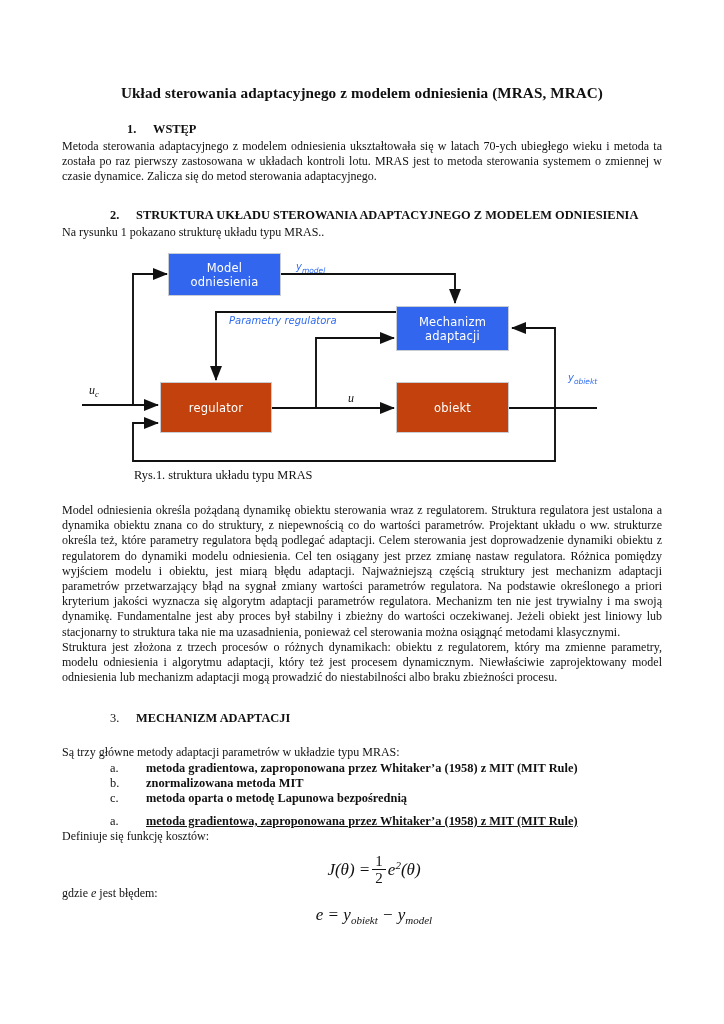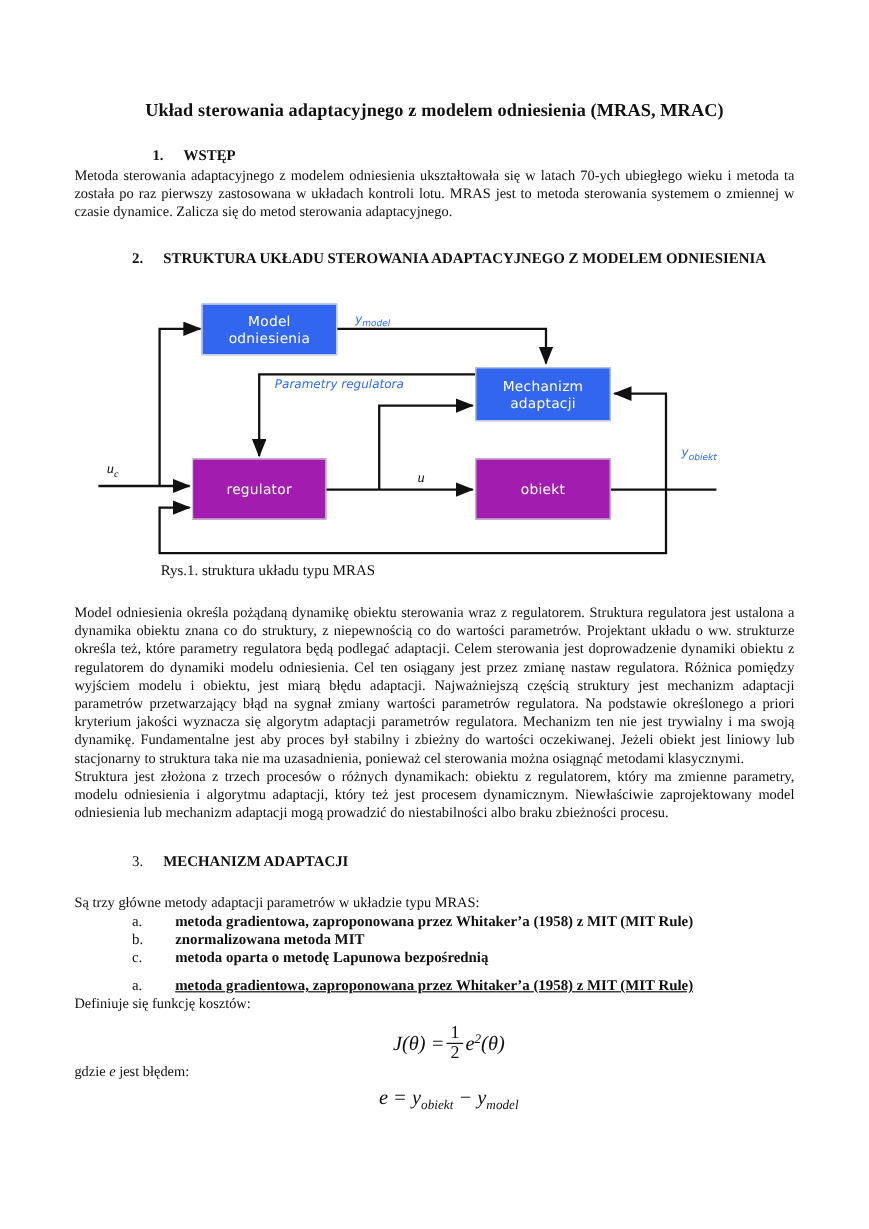--- a/index.html
+++ b/index.html
@@ -72,21 +72,21 @@
     align-items: center;
     justify-content: center;
     text-align: center;
     color: #ffffff;
     font-family: "DejaVu Sans", "Liberation Sans", sans-serif;
     font-size: 11.5px;
     line-height: 14px;
     letter-spacing: 0.2px;
   }
   .node.blue   { background: #3366ee; }
-  .node.navy   { background: #a21caf; }
+  .node.navy   { background: #c2410c; }
 
   .sig {
     position: absolute;
     font-family: "DejaVu Sans", "Liberation Sans", sans-serif;
     font-style: italic;
     font-size: 10px;
     color: #2f6bf0;
     white-space: nowrap;
   }
   .sig sub { font-size: 7.5px; }
@@ -163,20 +163,21 @@
   <div class="doc-title">Układ sterowania adaptacyjnego z modelem odniesienia (MRAS, MRAC)</div>
 
   <div class="sec-head" style="left:110px; top:122px;margin-left:17px;">
     <span class="num">1.</span><span>WSTĘP</span>
   </div>
   <div class="para" style="left:62px; top:139px; width:600px;">Metoda sterowania adaptacyjnego z modelem odniesienia ukształtowała się w latach 70-ych ubiegłego wieku i metoda ta została po raz pierwszy zastosowana w układach kontroli lotu. MRAS jest to metoda sterowania systemem o zmiennej w czasie dynamice. Zalicza się do metod sterowania adaptacyjnego.</div>
 
   <div class="sec-head" style="left:110px; top:208px;">
     <span class="num">2.</span><span>STRUKTURA UKŁADU STEROWANIA ADAPTACYJNEGO Z MODELEM ODNIESIENIA</span>
   </div>
+  <div class="para nojust" style="left:62px; top:225px; width:600px;">Na rysunku 1 pokazano strukturę układu typu MRAS..</div>
 
   <div class="diagram">
 
     <svg width="724" height="1024" style="position:absolute;left:0;top:0;">
       <defs>
         <marker id="ah" markerWidth="9" markerHeight="9" refX="7.5" refY="3.2" orient="auto">
           <path d="M0,0 L8,3.2 L0,6.4 z" fill="#111111"></path>
         </marker>
       </defs>
       <g stroke="#111111" stroke-width="1.9" fill="none">

